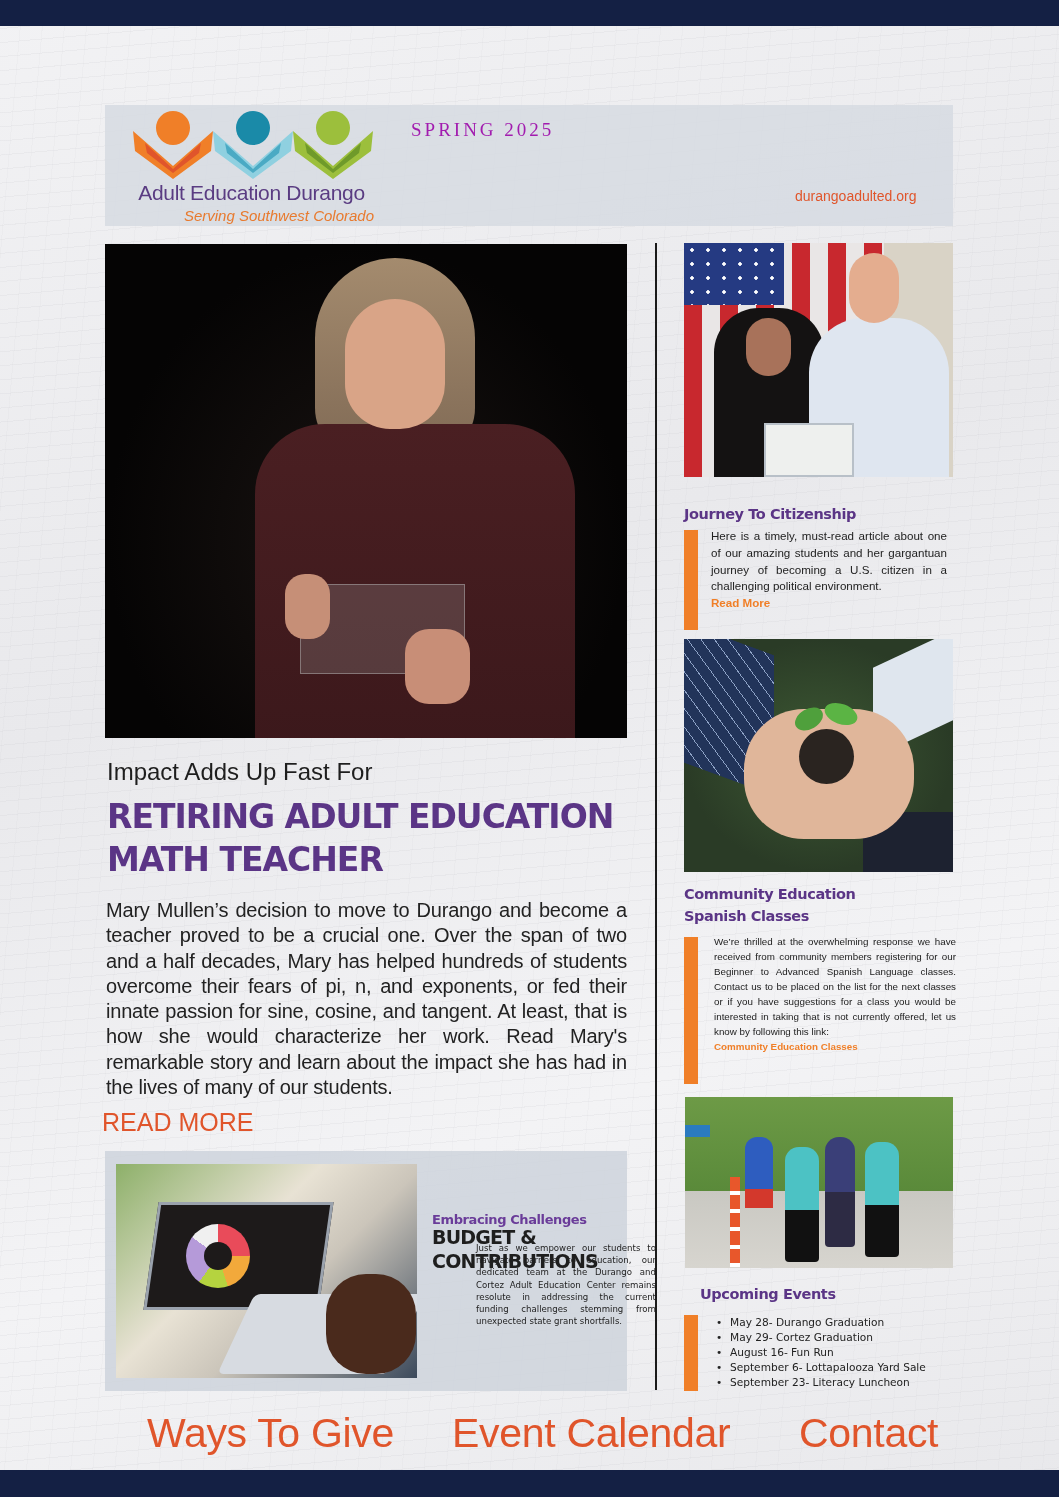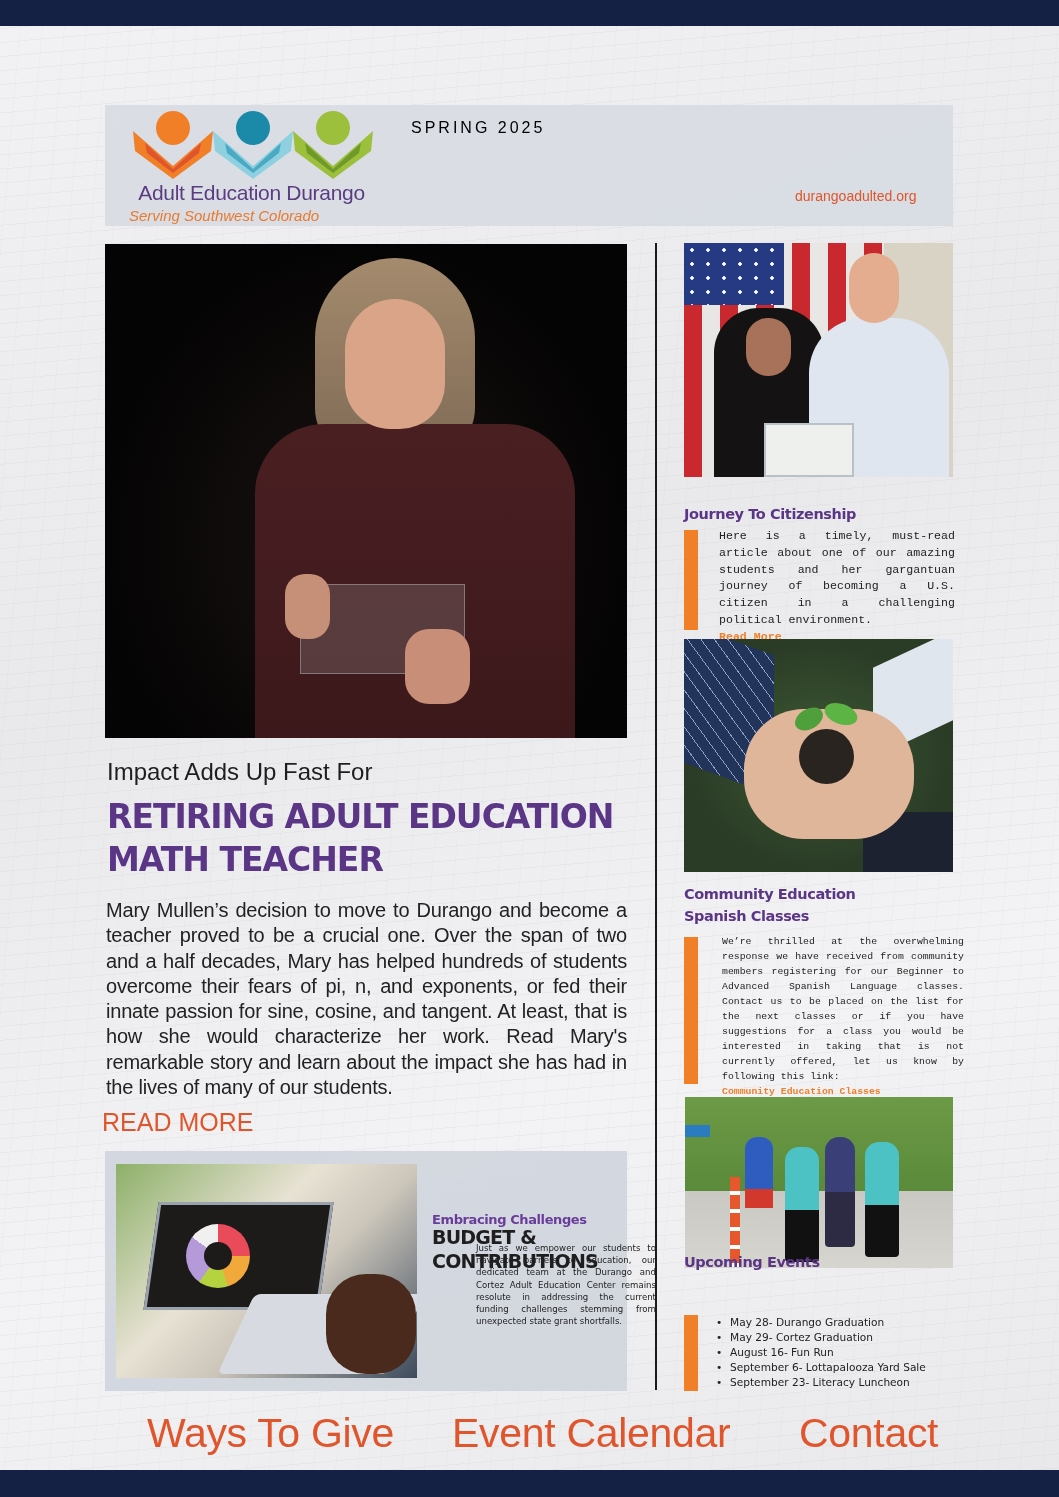--- a/index.html
+++ b/index.html
@@ -25,26 +25,26 @@
       position: absolute; left: 105px; top: 105px; width: 848px; height: 121px;
       background: rgba(214,219,226,0.85);
     }
     .logo { position: absolute; left: 24px; top: 6px; width: 250px; height: 110px; }
     .logo-svg { position: absolute; left: 4px; top: 0; }
     .logo-name {
       position: absolute; left: 0; top: 70px; width: 245px; text-align: center;
       font-family: "Liberation Sans", sans-serif; font-size: 21px; color: #5a3c82; letter-spacing: -0.3px;
     }
     .logo-tagline {
-      position: absolute; left: 0; top: 96px; width: 245px; text-align: left;
+      position: absolute; left: 0; top: 96px; width: 245px; text-align: right;
       font-family: "Liberation Sans", sans-serif; font-style: italic; font-size: 15px; color: #e87a2e;
     }
     .season {
       position: absolute; left: 306px; top: 14px;
-      font-family: Liberation Sans, sans-serif; font-size: 16px; letter-spacing: 3px; color: #000000;
+      font-family: Liberation Serif, serif; font-size: 19px; letter-spacing: 3px; color: #a21caf;
     }
     .title {
       position: absolute; left: 300px; top: 24px;
       font-family: "Liberation Sans", sans-serif; font-size: 78px; color: #5b3586; letter-spacing: -1px;
       line-height: 1;
     }
     .site-url {
       position: absolute; left: 690px; top: 83px;
       font-family: "Liberation Sans", sans-serif; font-size: 14px; color: #e0552b;
     }
@@ -145,21 +145,21 @@
     .divider { position: absolute; left: 655px; top: 243px; width: 2px; height: 1147px; background: #1a1a1a; }
 
     
     .side-head {
       position: absolute; left: 684px;
       font-family: "DejaVu Sans", sans-serif; font-weight: bold; font-size: 14.5px; line-height: 22px;
       color: #5b3586; letter-spacing: -0.4px;
     }
     .accent-bar { position: absolute; left: 684px; width: 14px; background: #f07f28; }
     .side-text {
-      position: absolute; font-family: Liberation Mono, monospace; color: #222; text-align: justify; margin-left: 8px;
+      position: absolute; font-family: Liberation Sans, sans-serif; color: #222; text-align: justify;
     }
     .side-link {
       display: block; font-weight: bold; color: #f07f28; text-decoration: none;
     }
     .events {
       position: absolute; left: 716px; top: 1315px; list-style: none;
       font-family: "DejaVu Sans", sans-serif; font-size: 10.6px; line-height: 15px; color: #222;
     }
     .events li { position: relative; padding-left: 14px; white-space: nowrap; }
     .events li::before { content: "\2022"; position: absolute; left: 0; top: 0; }
@@ -260,21 +260,21 @@
 </div>
 
 <div class="photo photo-run">
   <div class="pr-tent"></div>
   <div class="pr-cone"></div>
   <div class="pr-r4"></div>
   <div class="pr-r1"></div>
   <div class="pr-r2"></div>
   <div class="pr-r3"></div>
 </div>
-<h3 class="side-head" style="top:1251px;">Upcoming Events</h3>
+<h3 class="side-head" style="top:1283px;margin-left:16px;">Upcoming Events</h3>
 <div class="accent-bar" style="top:1315px;height:76px;"></div>
 <ul class="events">
   <li>May 28- Durango Graduation</li>
   <li>May 29- Cortez Graduation</li>
   <li>August 16- Fun Run</li>
   <li>September 6- Lottapalooza Yard Sale</li>
   <li>September 23- Literacy Luncheon</li>
 </ul>
 
 <a class="footer-nav" style="left:108px;">Ways To Give</a>

